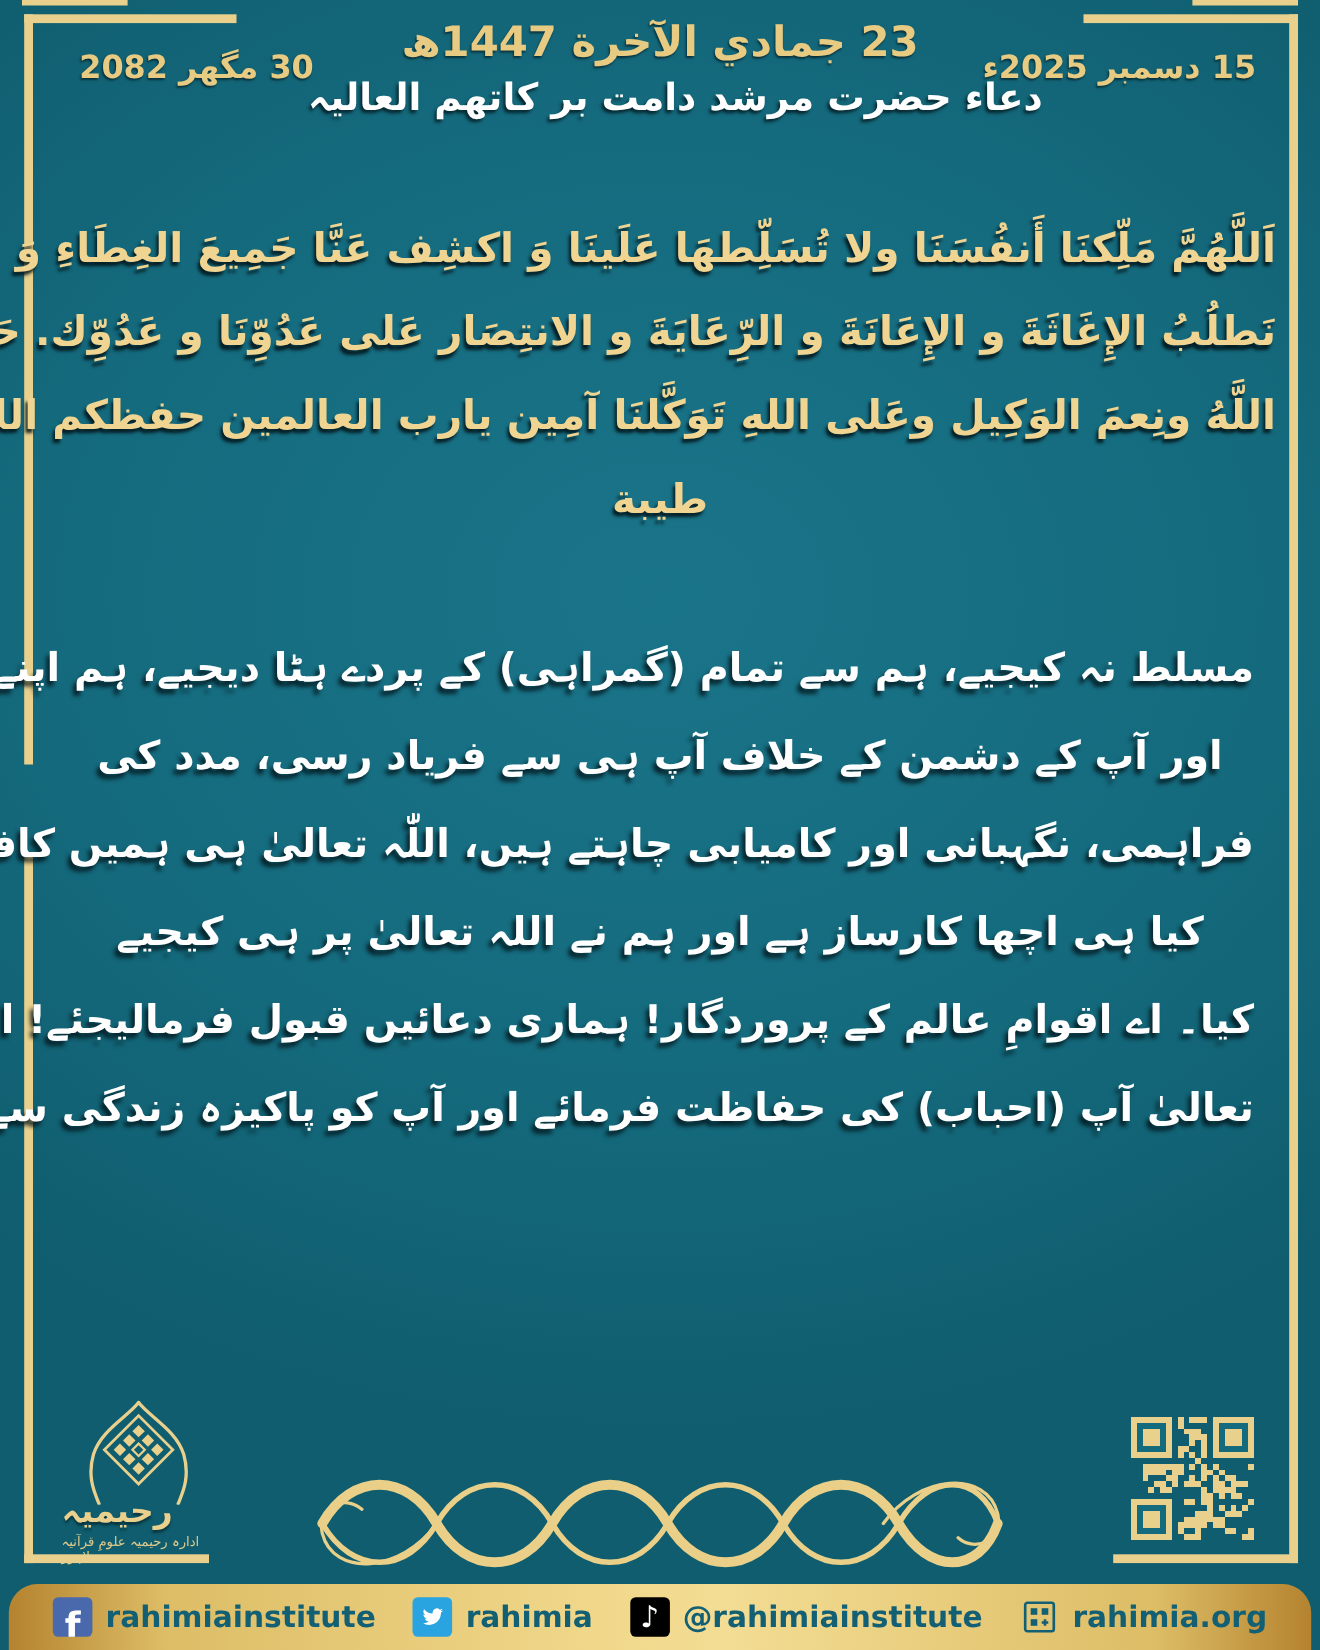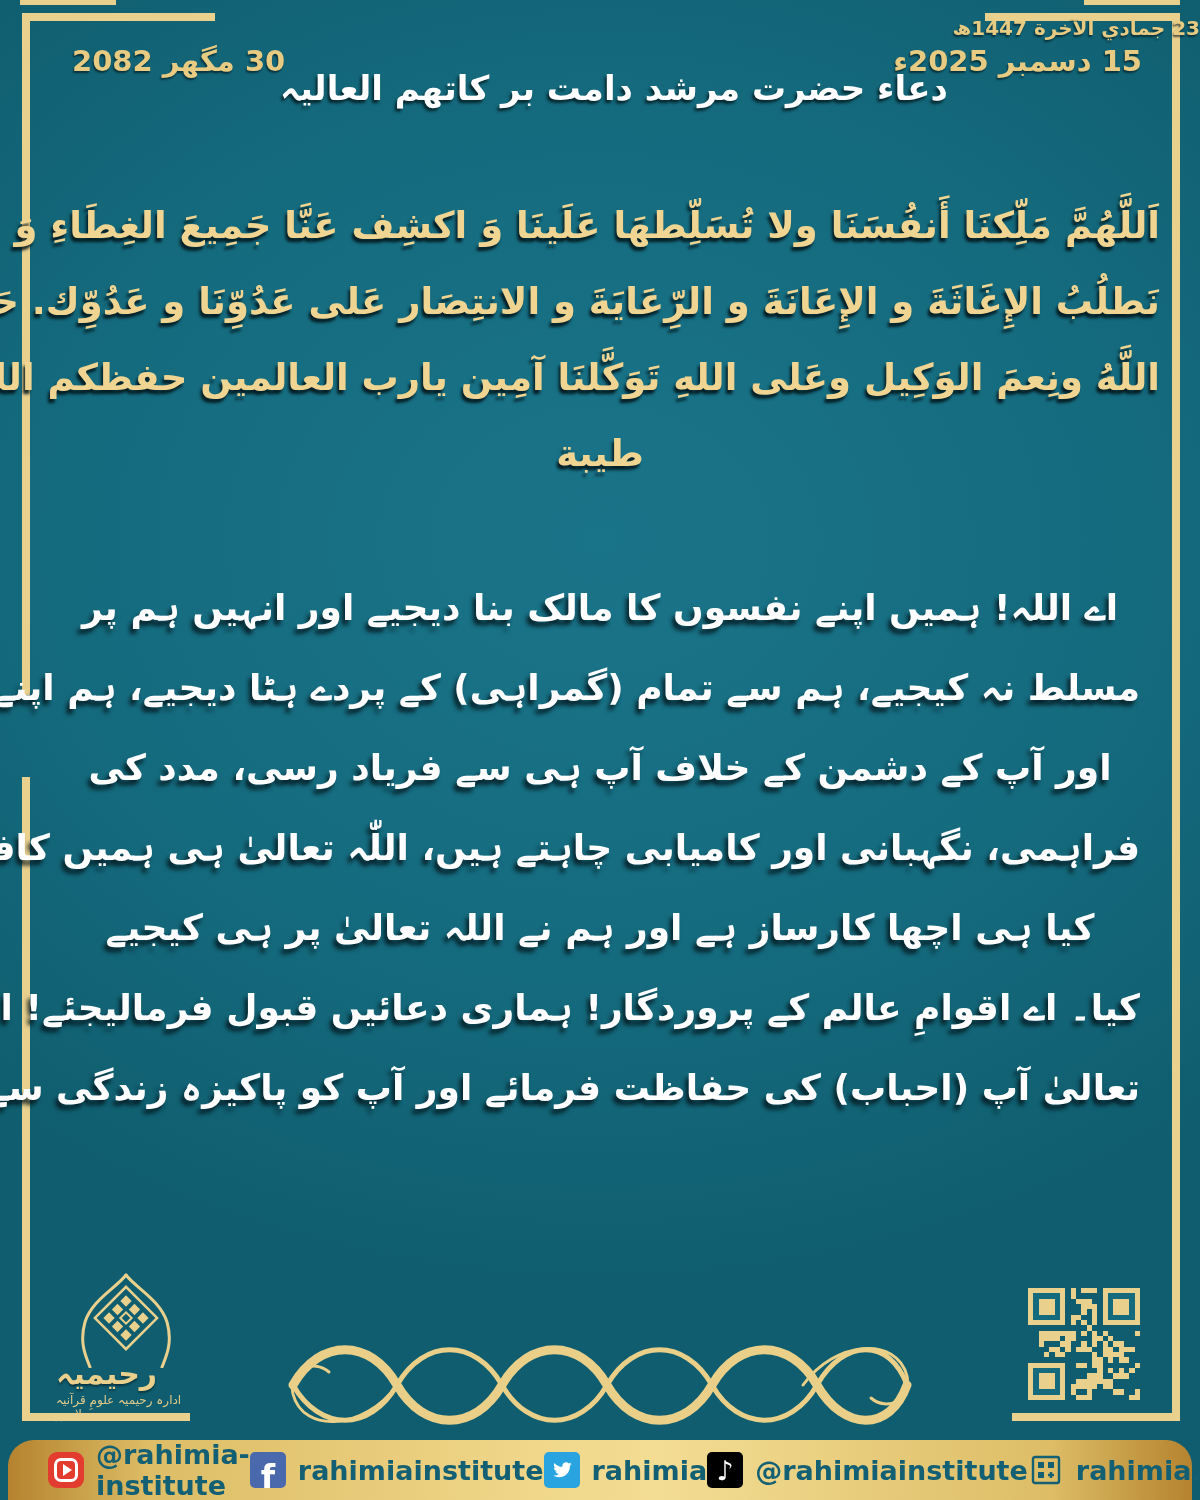--- a/index.html
+++ b/index.html
@@ -5,21 +5,21 @@
   html,body{margin:0;padding:0;background:#0c4a57;}
   .canvas{
     position:relative;width:1200px;height:1500px;overflow:hidden;
     background:radial-gradient(ellipse 950px 760px at 600px 540px,#1a7489 0%,#156b7e 55%,#0f5d6e 100%);
     font-family:"DejaVu Sans",sans-serif;
   }
   .gold-seg{position:absolute;background:#e9d08d;}
   
   .date{position:absolute;direction:rtl;color:#e7cb82;font-size:29px;font-weight:bold;
         text-shadow:-1px 2px 2px rgba(3,22,28,.65);white-space:nowrap;}
-  .date-hijri{top:16px;left:0;right:0;text-align:right;font-size:20px;}
+  .date-hijri{top:16px;left:0;right:0;text-align:center;font-size:38px;}
   .date-greg{top:44px;right:58px;}
   .date-bik{top:44px;left:72px;}
   .poster-title{position:absolute;top:68px;left:0;right:0;text-align:center;direction:rtl;
         color:#ffffff;font-size:34px;font-weight:bold;text-shadow:-2px 3px 3px rgba(3,22,28,.8);padding-left:28px;}
   
   .arabic{position:absolute;top:188px;left:40px;right:40px;text-align:center;direction:rtl;
         color:#f0d592;font-size:37px;font-weight:bold;line-height:76px;
         text-shadow:-2px 4px 3px rgba(3,22,28,.9);}
   .arabic div{white-space:nowrap;}
   
@@ -75,21 +75,20 @@
   <div class="poster-title">دعاء حضرت مرشد دامت بر کاتهم العالیہ</div>
 
   <div class="arabic">
     <div>اَللَّهُمَّ مَلِّكنَا أَنفُسَنَا ولا تُسَلِّطهَا عَلَينَا وَ اكشِف عَنَّا جَمِيعَ الغِطَاءِ وَ مِنكَ</div>
     <div>نَطلُبُ الإِغَاثَةَ و الإِعَانَةَ و الرِّعَايَةَ و الانتِصَار عَلى عَدُوِّنَا و عَدُوِّك. حَسبُنَا</div>
     <div>اللَّهُ ونِعمَ الوَكِيل وعَلى اللهِ تَوَكَّلنَا آمِين يارب العالمين حفظكم الله وأحياكم حياة</div>
     <div>طيبة</div>
   </div>
 
   <div class="urdu">
-    <div>اے اللہ! ہمیں اپنے نفسوں کا مالک بنا دیجیے اور انہیں ہم پر</div>
     <div>مسلط نہ کیجیے، ہم سے تمام (گمراہی) کے پردے ہٹا دیجیے، ہم اپنے</div>
     <div>اور آپ کے دشمن کے خلاف آپ ہی سے فریاد رسی، مدد کی</div>
     <div>فراہمی، نگہبانی اور کامیابی چاہتے ہیں، اللّٰہ تعالیٰ ہی ہمیں کافی ہے، وہ</div>
     <div>کیا ہی اچھا کارساز ہے اور ہم نے اللہ تعالیٰ پر ہی کیجیے</div>
     <div>کیا۔ اے اقوامِ عالم کے پروردگار! ہماری دعائیں قبول فرمالیجئے! اللّٰہ</div>
     <div>تعالیٰ آپ (احباب) کی حفاظت فرمائے اور آپ کو پاکیزہ زندگی سے نوازے</div>
   </div>
 
   <div class="logo">
     <svg width="140" height="96" viewBox="0 0 140 96">
@@ -243,27 +242,20 @@
     <g stroke="#e9cf88" fill="none" stroke-linecap="round">
       <path stroke-width="9" d="M8 55 C35 8 85 8 112 55 S190 102 217 55 S295 8 322 55 S400 102 427 55 S505 8 532 55 S605 102 622 55"></path>
       <path stroke-width="5" d="M8 55 C35 102 85 102 112 55 S190 8 217 55 S295 102 322 55 S400 8 427 55 S505 102 532 55 S605 8 622 55"></path>
       <path stroke-width="3" d="M112 55 C80 100 18 104 8 64 C3 40 28 28 44 42"></path>
       <path stroke-width="3" d="M518 55 C550 10 612 6 622 46 C627 70 602 82 586 68"></path>
     </g>
   </svg>
 
   <div class="footer">
     <div class="social">
-      <span class="ic ic-yt">
-          <span class="scr"></span>
-          <span class="tri"></span>
-        </span>
-      <span>@rahimia-institute</span>
-    </div>
-    <div class="social">
       <span class="ic ic-fb">
           <span>f</span>
         </span>
       <span>rahimiainstitute</span>
     </div>
     <div class="social">
       <span class="ic ic-tw">
         <svg width="26" height="26" viewBox="0 0 32 32">
             <path fill="#fff" d="M28 8.6c-.84.37-1.74.62-2.68.74a4.7 4.7 0 0 0 2.06-2.6c-.9.54-1.9.93-2.97 1.14a4.68 4.68 0 0 0-8.1 3.2c0 .37.04.72.12 1.06A13.3 13.3 0 0 1 6.8 7.25a4.68 4.68 0 0 0 1.45 6.25 4.6 4.6 0 0 1-2.12-.58v.06a4.68 4.68 0 0 0 3.75 4.59c-.39.1-.8.16-1.23.16-.3 0-.6-.03-.88-.08a4.69 4.69 0 0 0 4.37 3.25 9.4 9.4 0 0 1-5.8 2 9 9 0 0 1-1.12-.07 13.25 13.25 0 0 0 7.18 2.1c8.6 0 13.32-7.13 13.32-13.32l-.02-.6A9.5 9.5 0 0 0 28 8.6z"></path>
           </svg>

